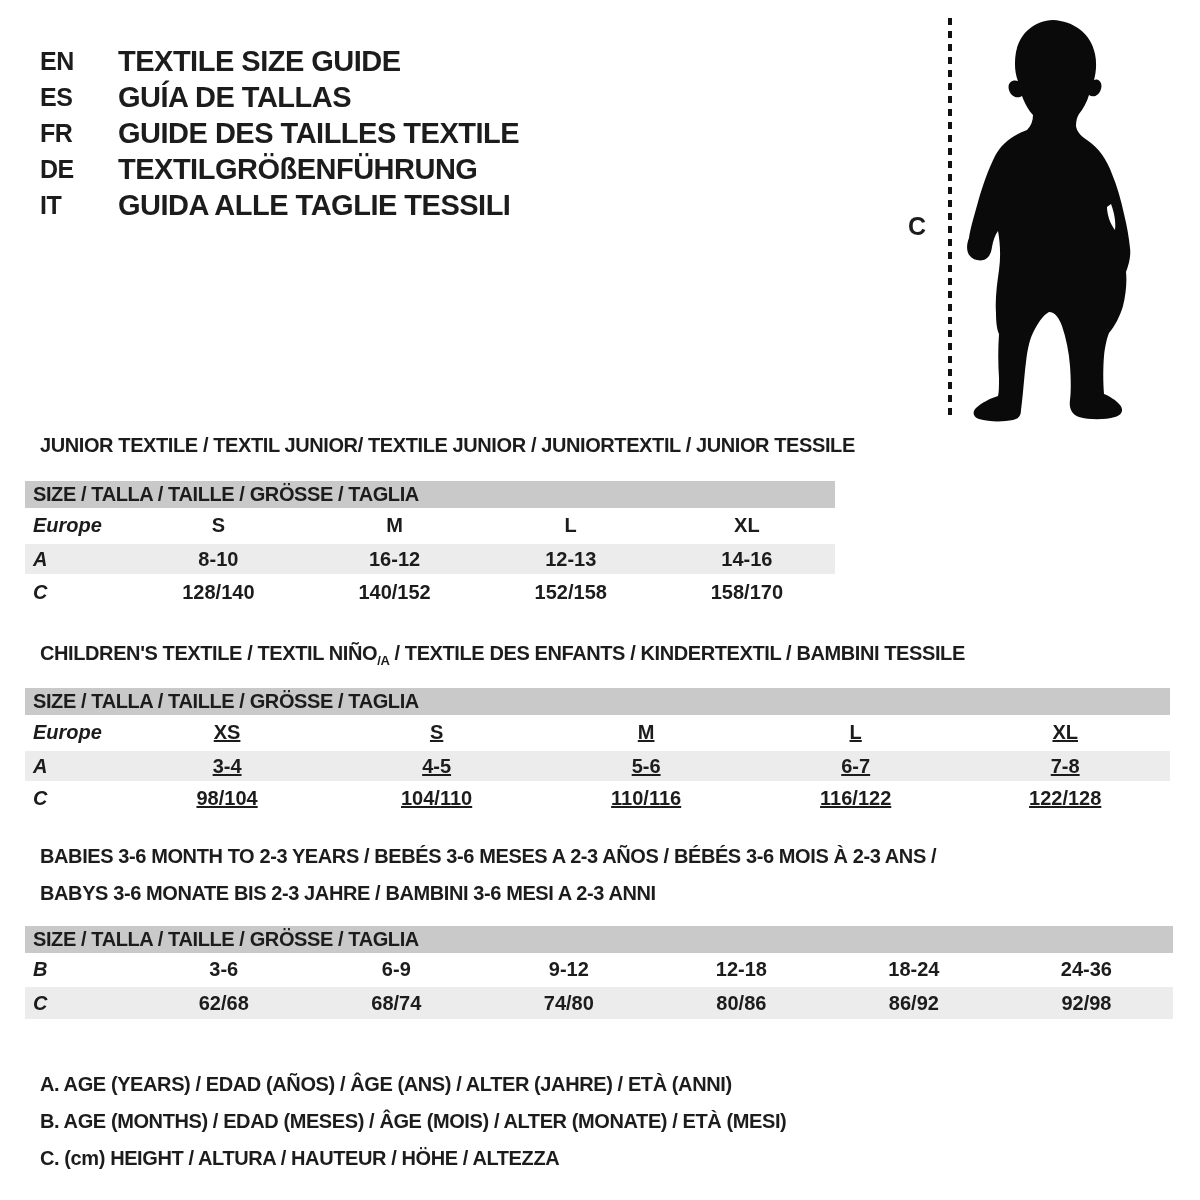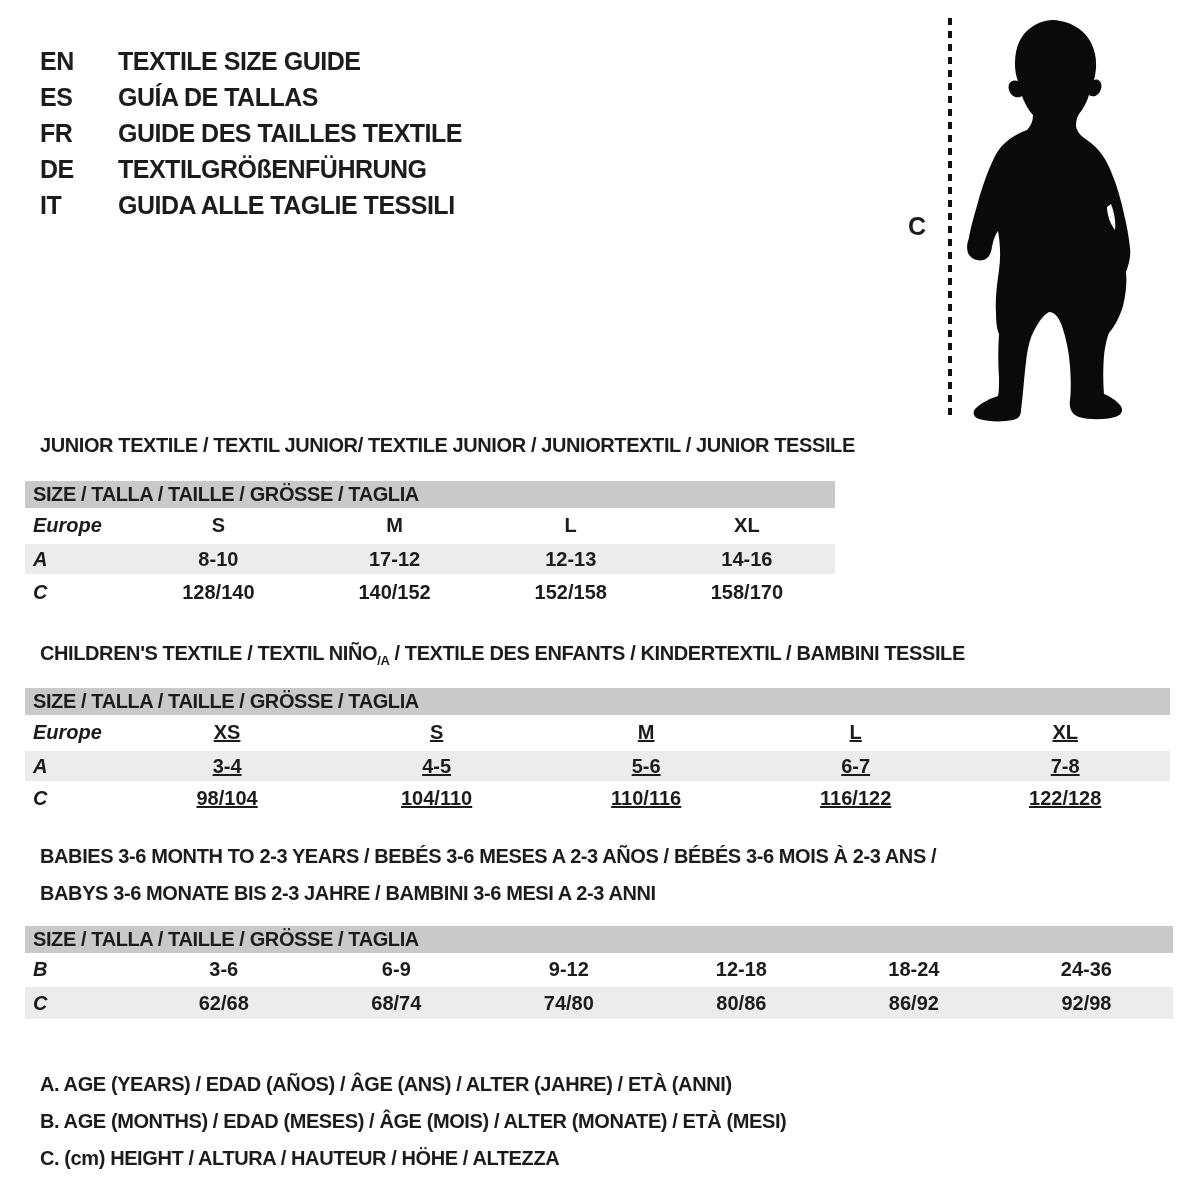--- a/index.html
+++ b/index.html
@@ -9,21 +9,21 @@
     font-family:"Liberation Sans", sans-serif;
     font-weight:700;
     color:#1c1c1c;
     overflow:hidden;
   }
 
   
   .lang-block { position:absolute; left:40px; top:6px;margin-top:37px; }
   .lang-row { display:flex; align-items:center; height:36px; }
   .lang-code { width:78px; font-size:25px; letter-spacing:-0.5px; }
-  .lang-label { font-size:25px; letter-spacing:-0.5px; white-space:nowrap; }
+  .lang-label { font-size:29px; letter-spacing:-0.5px; white-space:nowrap; }
 
   
   .figure-wrap { position:absolute; left:900px; top:0; width:300px; height:440px; }
   .figure-svg { position:absolute; left:0; top:0; }
   .c-label { position:absolute; left:8px; top:212px; font-size:25px; }
 
   
   .section-title { position:absolute; left:40px; font-size:20px; letter-spacing:-0.4px; white-space:nowrap; }
   .t-junior-title { top:434px; }
   .t-children-title { top:642px; }
@@ -130,21 +130,21 @@
   <div class="trow h34">
     <span class="lab">Europe</span>
     <span class="cell">S</span>
     <span class="cell">M</span>
     <span class="cell">L</span>
     <span class="cell">XL</span>
   </div>
   <div class="trow h30 alt">
     <span class="lab">A</span>
     <span class="cell">8-10</span>
-    <span class="cell">17-12</span>
+    <span class="cell">16-12</span>
     <span class="cell">12-13</span>
     <span class="cell">14-16</span>
   </div>
   <div class="trow h32">
     <span class="lab">C</span>
     <span class="cell">128/140</span>
     <span class="cell">140/152</span>
     <span class="cell">152/158</span>
     <span class="cell">158/170</span>
   </div>

